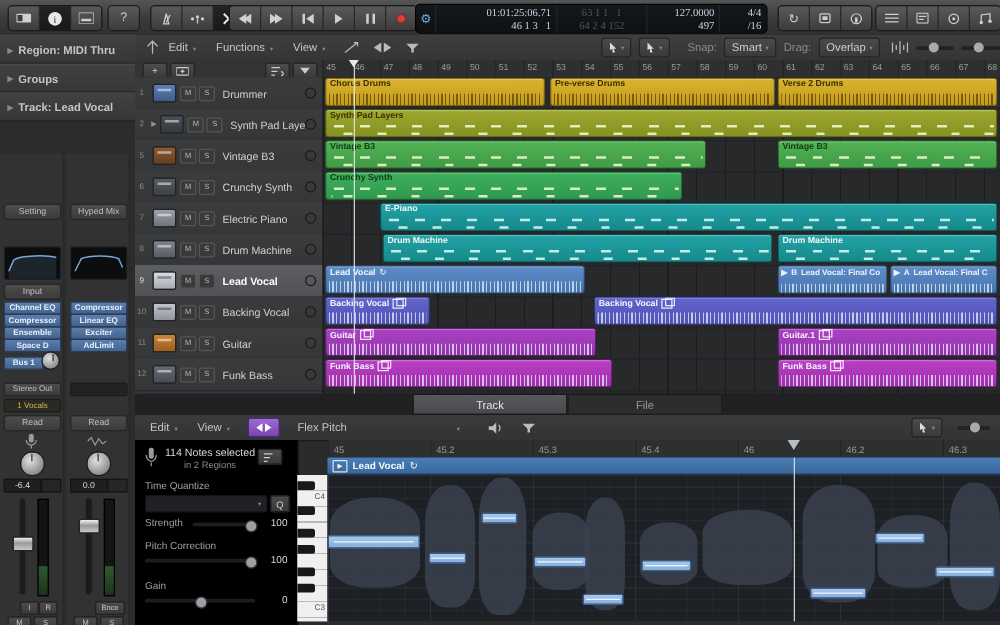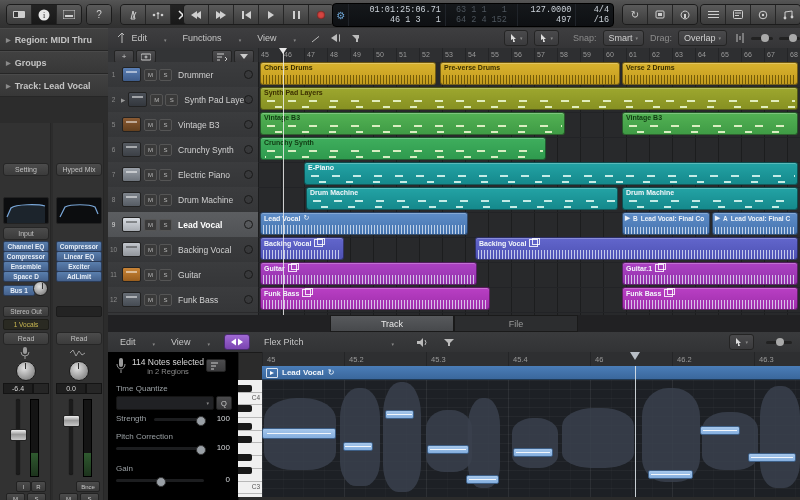--- a/index.html
+++ b/index.html
@@ -16,21 +16,21 @@
   .tbtn svg{display:block;}
   .tri{width:0;height:0;border-style:solid;}
   .tri.r{border-width:4px 0 4px 6px;border-color:transparent transparent transparent #d0d0d0;}
   .tri.l{border-width:4px 6px 4px 0;border-color:transparent #d0d0d0 transparent transparent;}
   .pbar{width:2px;height:8px;background:#d0d0d0;}
   .rec{width:8px;height:8px;border-radius:50%;background:#d64541;box-shadow:0 0 2px #000 inset;}
   
   #lcd{position:absolute;left:332px;top:3px;width:280px;height:22px;background:linear-gradient(#15181b,#0e1013);
        border:1px solid #000;border-radius:4px;display:flex;align-items:stretch;color:#ccd3da;}
   #lcd .cell{padding:1px 4px;display:flex;flex-direction:column;justify-content:center;border-right:1px solid #20242a;}
-  #lcd .num{font-family:Liberation Mono, monospace;font-size:8.5px;line-height:10px;text-align:right;white-space:pre;}
+  #lcd .num{font-family:Liberation Serif, serif;font-size:8.5px;line-height:10px;text-align:right;white-space:pre;}
   #lcd .dim{color:#4e565e;text-align:center;}
   #gear{width:16px;display:flex;align-items:center;justify-content:center;color:#6fa7d8;font-size:10px;border-right:1px solid #20242a;}
   
   #inspector{position:absolute;left:0;top:28px;width:108px;height:472px;background:#2c2c2c;border-right:5px solid #be185d;}
   .ihdr{height:21px;background:linear-gradient(#414141,#373737);border-bottom:1px solid #262626;border-top:1px solid #4a4a4a;
         display:flex;align-items:center;padding:0 6px;font-size:9px;color:#c4c4c4;font-weight:bold;gap:4px;}
   .ihdr .dis{font-size:6px;color:#8a8a8a;}
   .strip{position:absolute;top:95px;width:50px;height:377px;background:#323232;border-right:1px solid #262626;}
   .sbtn{position:absolute;left:3px;width:44px;height:11px;background:linear-gradient(#4c4c4c,#3b3b3b);
         border:1px solid #262626;border-radius:3px;font-size:7px;color:#c0c0c0;display:flex;align-items:center;justify-content:center;}
@@ -51,21 +51,21 @@
   .ftrack{position:absolute;width:4px;background:#1b1b1b;border-radius:2px;box-shadow:0 0 1px #000;}
   .fcap{position:absolute;width:15px;height:10px;border-radius:2px;
         background:linear-gradient(#f0f0f0,#9a9a9a 45%,#c8c8c8);border:1px solid #222;}
   .meter{position:absolute;width:7px;background:#141414;border:1px solid #000;}
   .meter i{position:absolute;left:0;bottom:0;width:100%;height:30%;background:linear-gradient(#2f5a2f,#1d331d);}
   .mini{position:absolute;height:9px;border-radius:2px;background:linear-gradient(#4c4c4c,#3a3a3a);
         border:1px solid #222;font-size:6px;color:#c8c8c8;display:flex;align-items:center;justify-content:center;}
   
   #arr-menus{position:absolute;left:108px;top:28px;width:692px;height:20px;background:linear-gradient(#3e3e40,#353537);
              border-bottom:1px solid #1e1e1e;display:flex;align-items:center;font-size:9px;color:#c6c6c6;}
-  .menu{padding:0 8px;display:flex;align-items:flex-end;gap:17px;}
+  .menu{padding:0 8px;display:flex;align-items:flex-end;gap:4px;}
   .mar{font-size:5px;color:#8a8a8a;}
   .tool-dd{display:flex;align-items:center;gap:3px;background:linear-gradient(#4a4a4c,#3a3a3c);border:1px solid #242424;
            border-radius:3px;height:14px;padding:0 5px;margin-left:6px;}
   .snaplab{color:#8c8c8c;}
   .ddval{color:#d0d0d0;}
   .zslider{width:34px;height:3px;background:#222;border-radius:2px;position:relative;margin-left:6px;}
   .zslider i{position:absolute;top:-3px;left:10px;width:8px;height:8px;border-radius:50%;background:#aaa;}
   #thdr-row{position:absolute;left:108px;top:48px;width:150px;height:14px;background:#333436;border-bottom:1px solid #1d1d1d;}
   .addbtn{position:absolute;top:2px;width:18px;height:11px;background:linear-gradient(#4c4c4e,#3a3a3c);border:1px solid #242424;
           border-radius:2px;color:#ccc;font-size:8px;display:flex;align-items:center;justify-content:center;}

